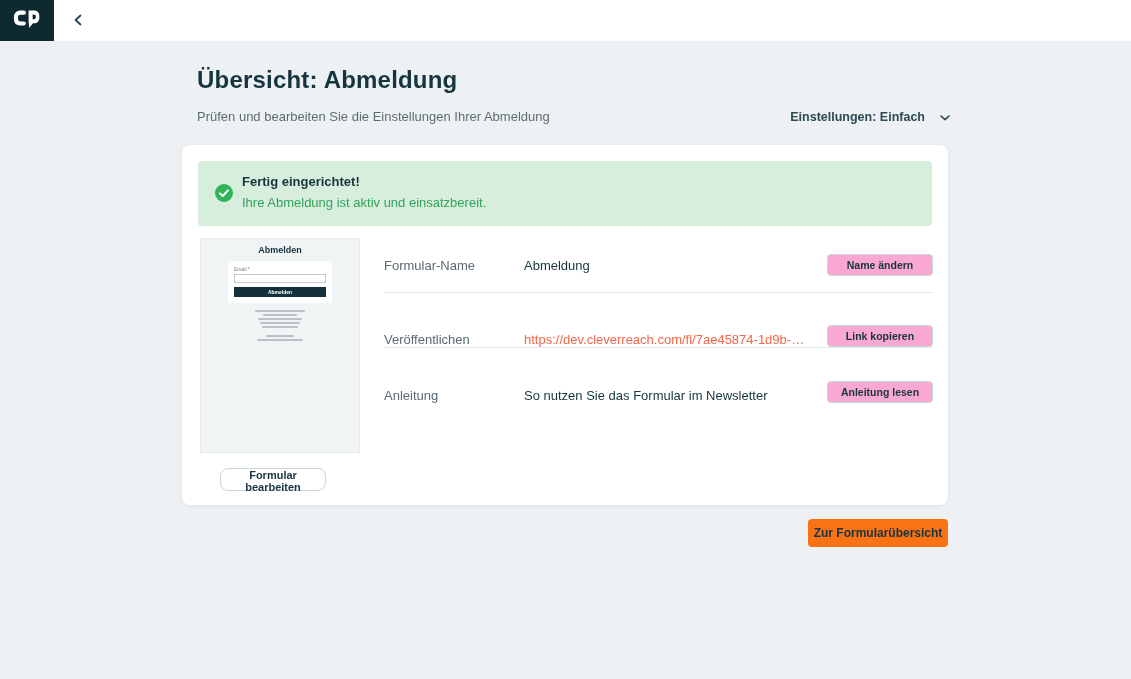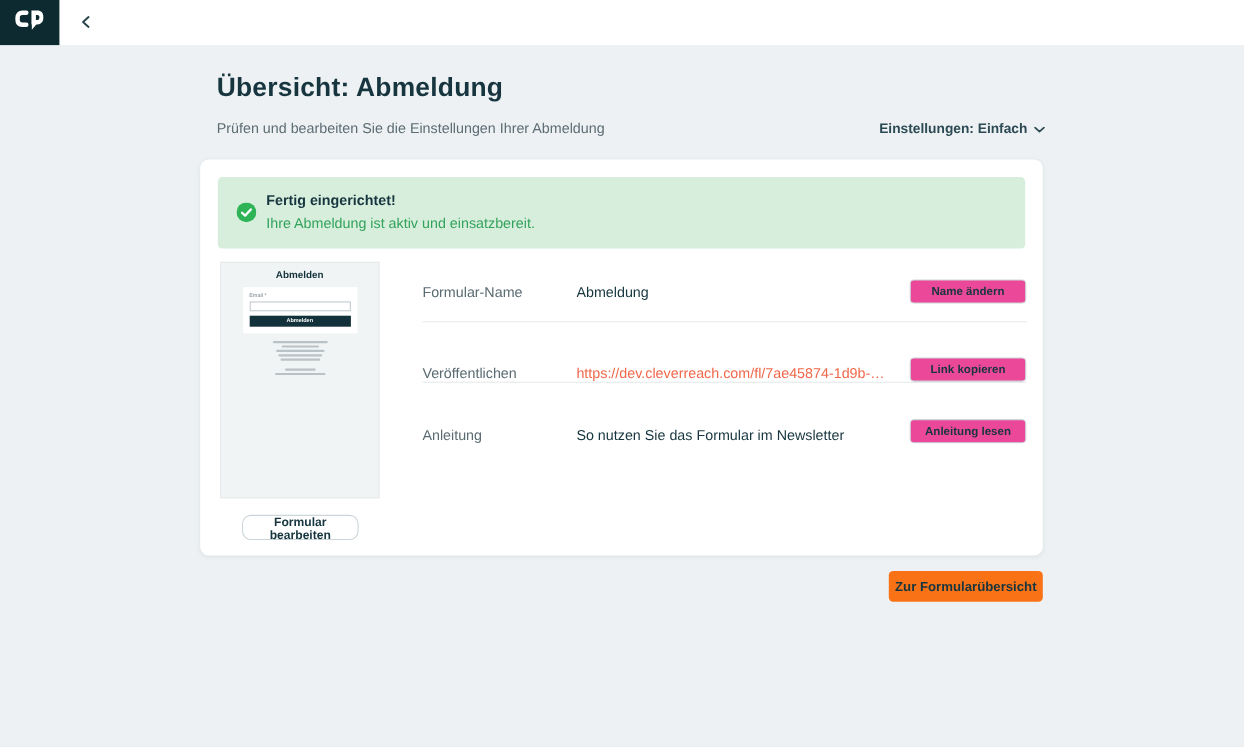--- a/index.html
+++ b/index.html
@@ -27,21 +27,21 @@
   .page-title {
     position:absolute; left:197px; top:66px;
     font-size:24px; font-weight:700; letter-spacing:.2px; color:#16353e;
   }
   .page-subtitle {
     position:absolute; left:197px; top:109px;
     font-size:13px; color:#5c6d74;text-align:right;
   }
   .settings-toggle {
     position:absolute; top:108px; right:181px; height:18px;
-    display:flex; align-items:center; gap:6px;
+    display:flex; align-items:center; gap:15px;
     font-size:12.5px; font-weight:600; color:#2c4a53; cursor:pointer;
     background:none; border:none; font-family:inherit;
   }
 
   
   .card {
     position:absolute; left:182px; top:145px; width:766px; height:360px;
     background:#ffffff; border-radius:8px;
     box-shadow:0 1px 4px rgba(20,50,60,.08);
   }
@@ -49,21 +49,21 @@
   .banner {
     position:absolute; left:16px; right:16px; top:16px; height:65px;
     background:#d7eedd; border-radius:4px;
   }
   .banner-icon { position:absolute; left:17px; top:23px; width:18px; height:18px; }
   .banner-title { position:absolute; left:44px; top:13px; font-size:13px; font-weight:700; color:#16353e; }
   .banner-msg   { position:absolute; left:44px; top:34px; font-size:13px; color:#33a35b; }
 
   
   .thumb {
-    position:absolute; left:18px; top:93px; width:145px; height:215px;
+    position:absolute; left:18px; top:93px; width:160px; height:215px;
     background:#f1f4f5; border:1px solid #e6eaec; overflow:hidden;
   }
   .thumb-title { margin-top:6px; text-align:center; font-size:9px; font-weight:700; color:#13323b; }
   .thumb-card { width:104px; margin:6px auto 0; background:#ffffff; padding:5px 6px 6px; }
   .thumb-email { font-size:5px; color:#7a868b; margin-bottom:2px; line-height:6px; }
   .thumb-input { height:9px; border:1px solid #c2ccd0; background:#fff; margin-bottom:4px; }
   .thumb-btn { height:10px; background:#12313a; color:#fff; font-size:5px; line-height:10px; text-align:center; font-weight:700; }
   .thumb-lines { margin-top:7px; }
   .thumb-lines .tl { height:2px; background:#b9c2c6; margin:2px auto; border-radius:1px; }
   .tl.w1{width:50px}.tl.w2{width:34px}.tl.w3{width:44px}.tl.w4{width:40px}.tl.w5{width:36px}
@@ -79,21 +79,21 @@
   
   .rows { position:absolute; left:202px; top:93px; width:549px; }
   .row { height:55px; display:flex; align-items:center; }
   .row + .row { border-top:0;align-items:flex-end; }
   .row.sep { border-bottom:1px solid #e5eaec; }
   .row-label { flex:none; width:140px; font-size:13px; color:#5a6b72; }
   .row-value { flex:1; font-size:13px; color:#16353e; white-space:nowrap; overflow:hidden; }
   .row-value.link { color:#f0684a; cursor:pointer; }
   .row-btn {
     flex:none; width:106px; height:22px; margin-left:12px;
-    background:#ec4899; border:1px solid #ccd5d9; border-radius:4px;
+    background:#f9a8d4; border:1px solid #ccd5d9; border-radius:4px;
     font-size:10.5px; font-weight:600; color:#16353e; cursor:pointer; font-family:inherit;
   }
 
   
   .overview-btn {
     position:absolute; left:808px; top:519px; width:140px; height:28px;
     background:#f97316; border:none; border-radius:4px;
     font-size:12px; font-weight:600; color:#16353e; cursor:pointer; font-family:inherit;text-align:center;
   }
 </style>

